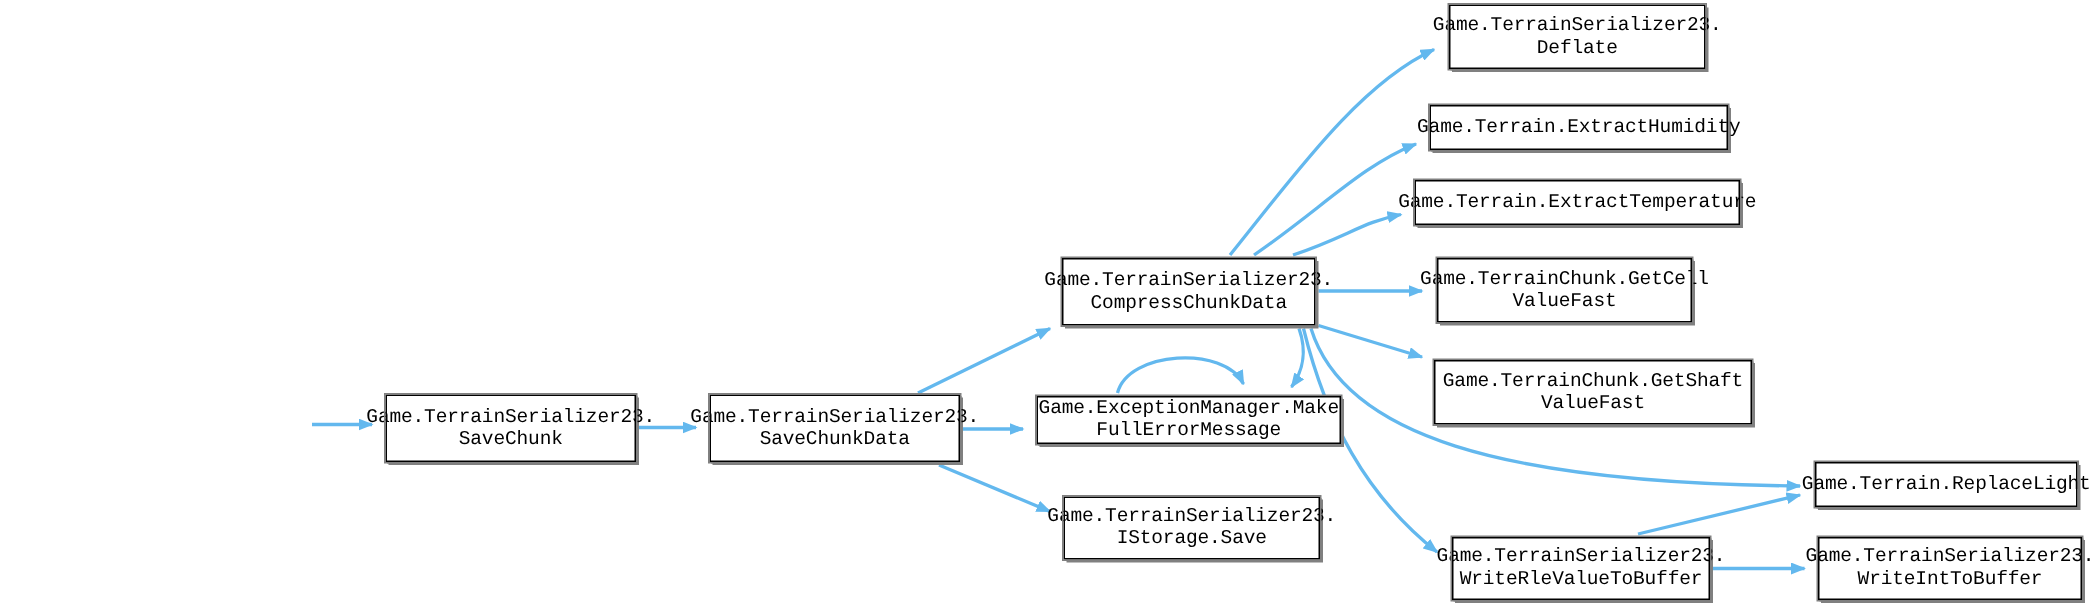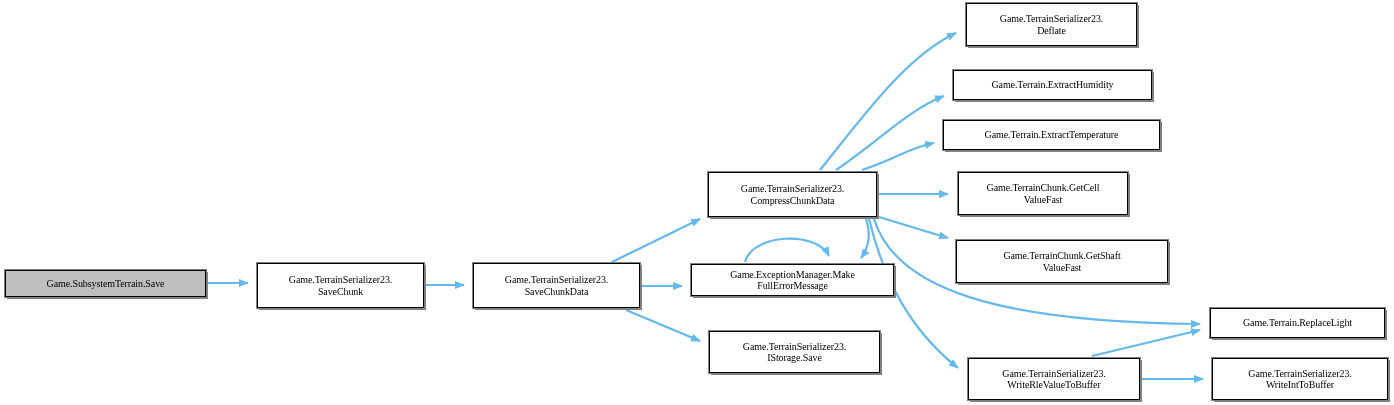--- a/index.html
+++ b/index.html
@@ -11,26 +11,26 @@
     box-sizing:border-box;
     background:#ffffff;
     border:1px solid #000000;
     box-shadow:1px 1px 0 0 #808080, 2px 2px 0 0 #808080;
     outline:1px solid #808080;
     display:flex;
     align-items:center;
     justify-content:center;
     text-align:center;
     line-height:1.12;
-    font-size:10px;
+    font-size:13px;
     color:#000000;
     letter-spacing:-0.1px;
     padding:1px 4px;
     white-space:pre-line;
-    font-family:Liberation Serif, serif;
+    font-family:Liberation Mono, monospace;
   }
   .node.current{background:#bfbfbf;}
 </style>
 </head>
 <body>
 
 <div id="canvas">
 
   <svg id="edges" viewBox="0 0 1394 405">
     <defs>
@@ -67,21 +67,20 @@
       <path d="M866,219 C872,236 868,248 861,258"></path>
 
       <path d="M745,262 C752,234 816,230 829,256"></path>
 
       <path d="M1092,356 L1200,330"></path>
 
       <path d="M1142,379 L1203,379"></path>
     </g>
   </svg>
 
-  <div class="node current" style="left:5px;top:270px;width:201px;height:27px;">Game.SubsystemTerrain.Save</div>
 
   <div class="node" style="left:257px;top:263px;width:167px;height:45px;">Game.TerrainSerializer23.
 SaveChunk</div>
 
   <div class="node" style="left:473px;top:263px;width:167px;height:45px;">Game.TerrainSerializer23.
 SaveChunkData</div>
 
   <div class="node" style="left:708px;top:172px;width:169px;height:45px;">Game.TerrainSerializer23.
 CompressChunkData</div>
 

